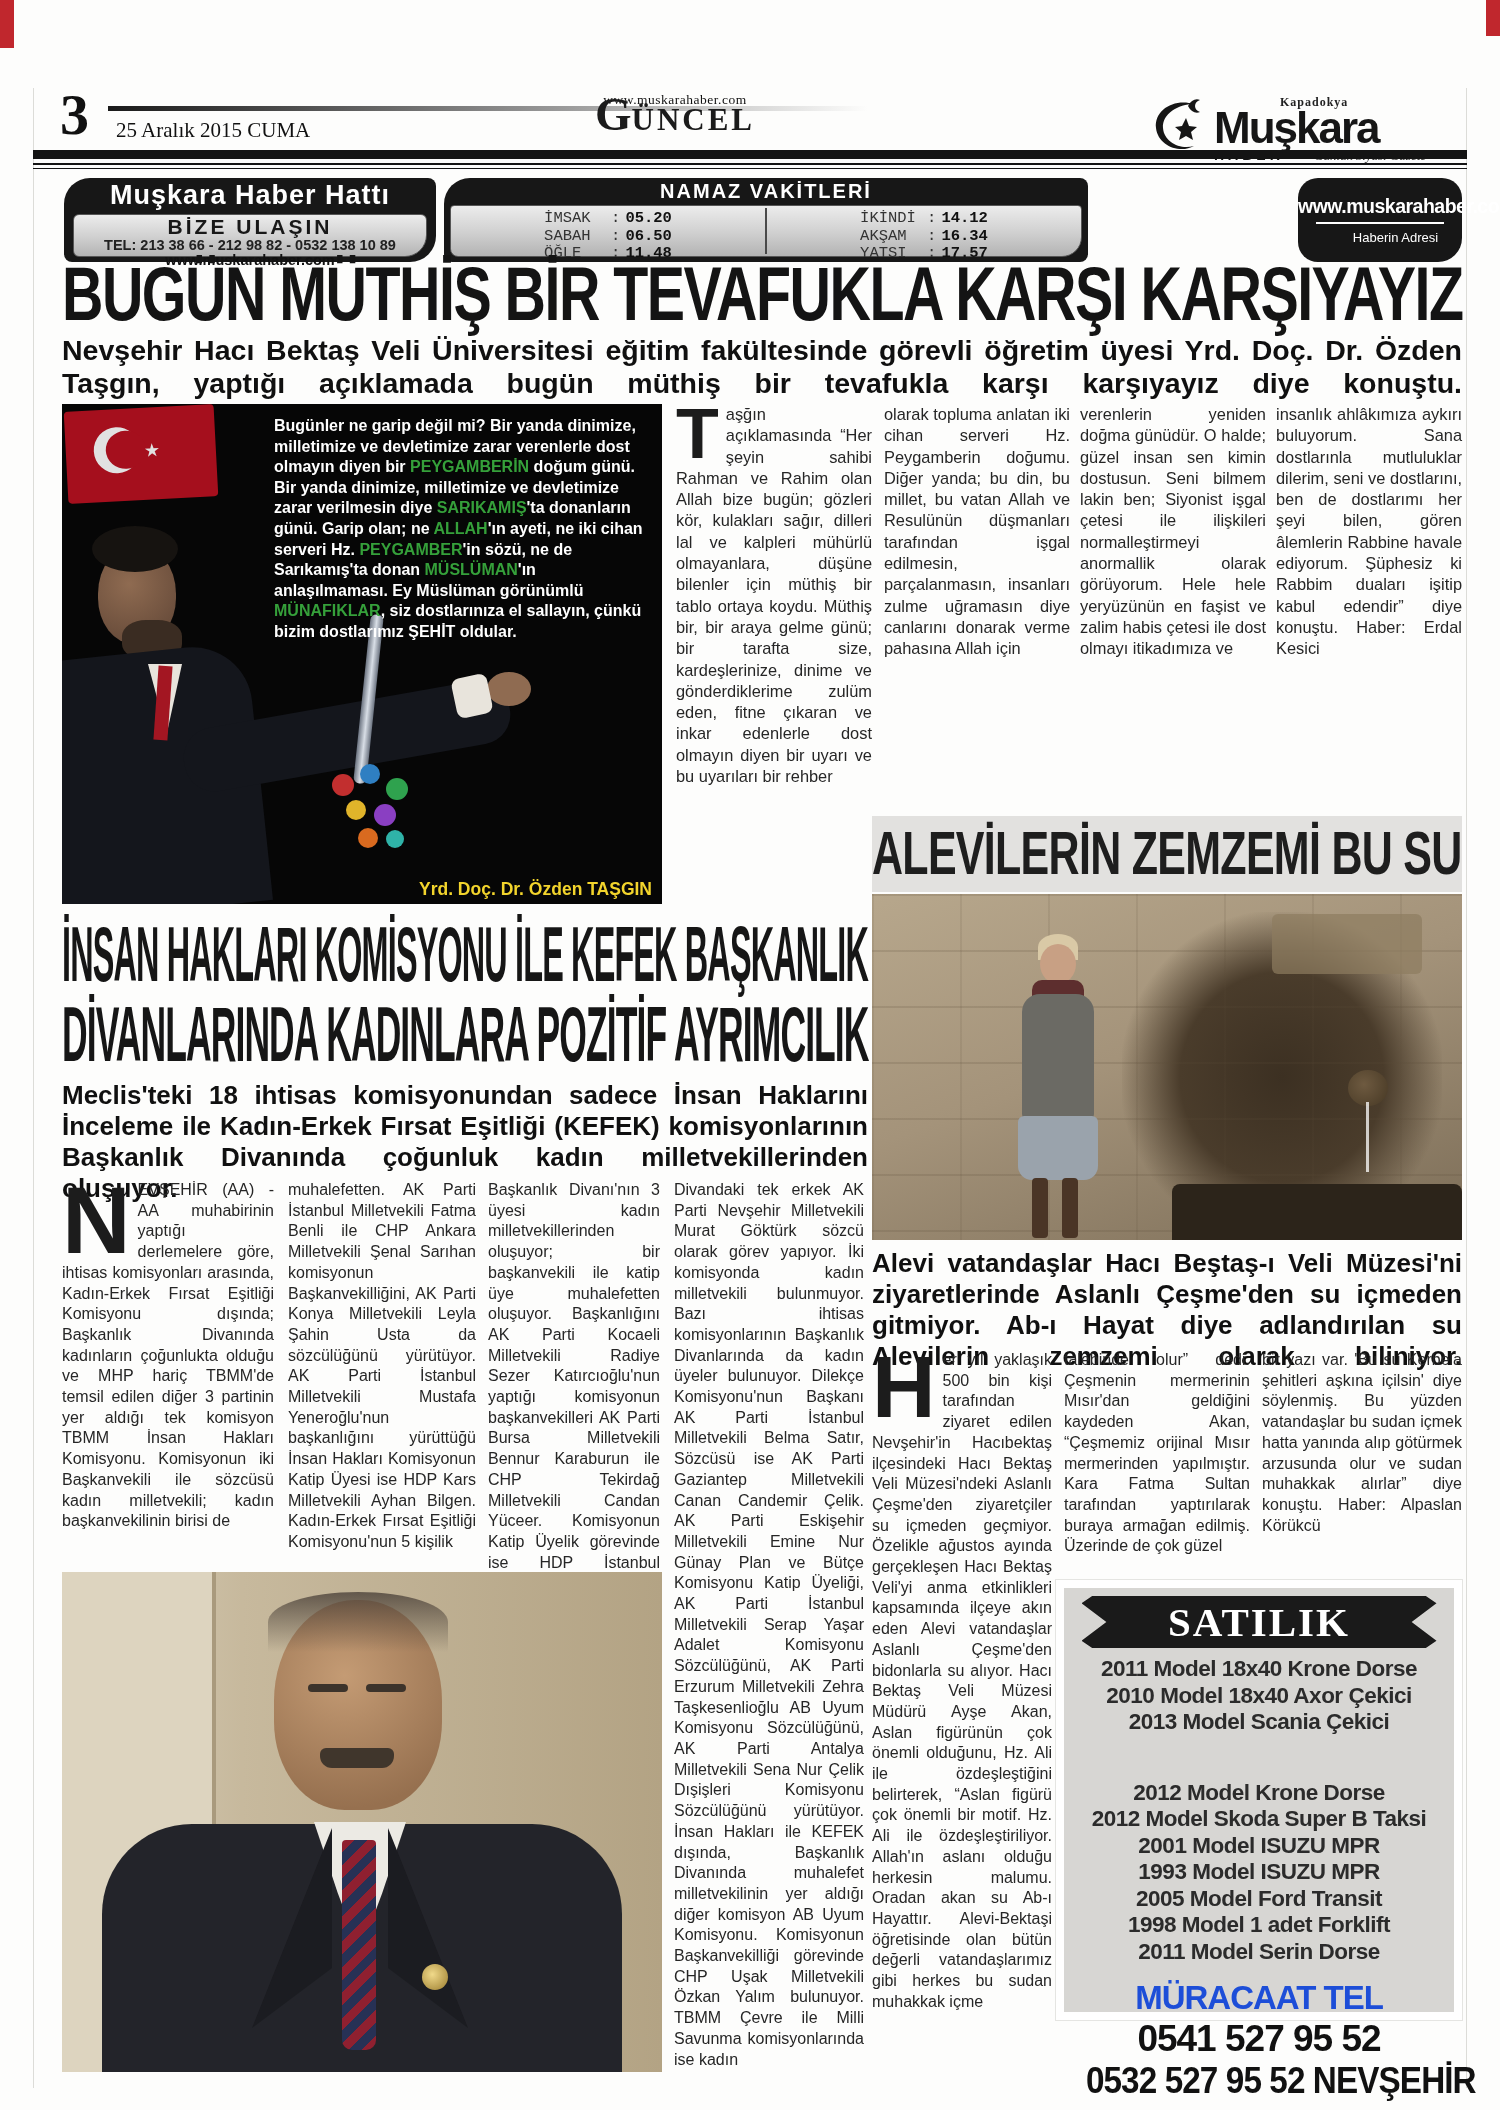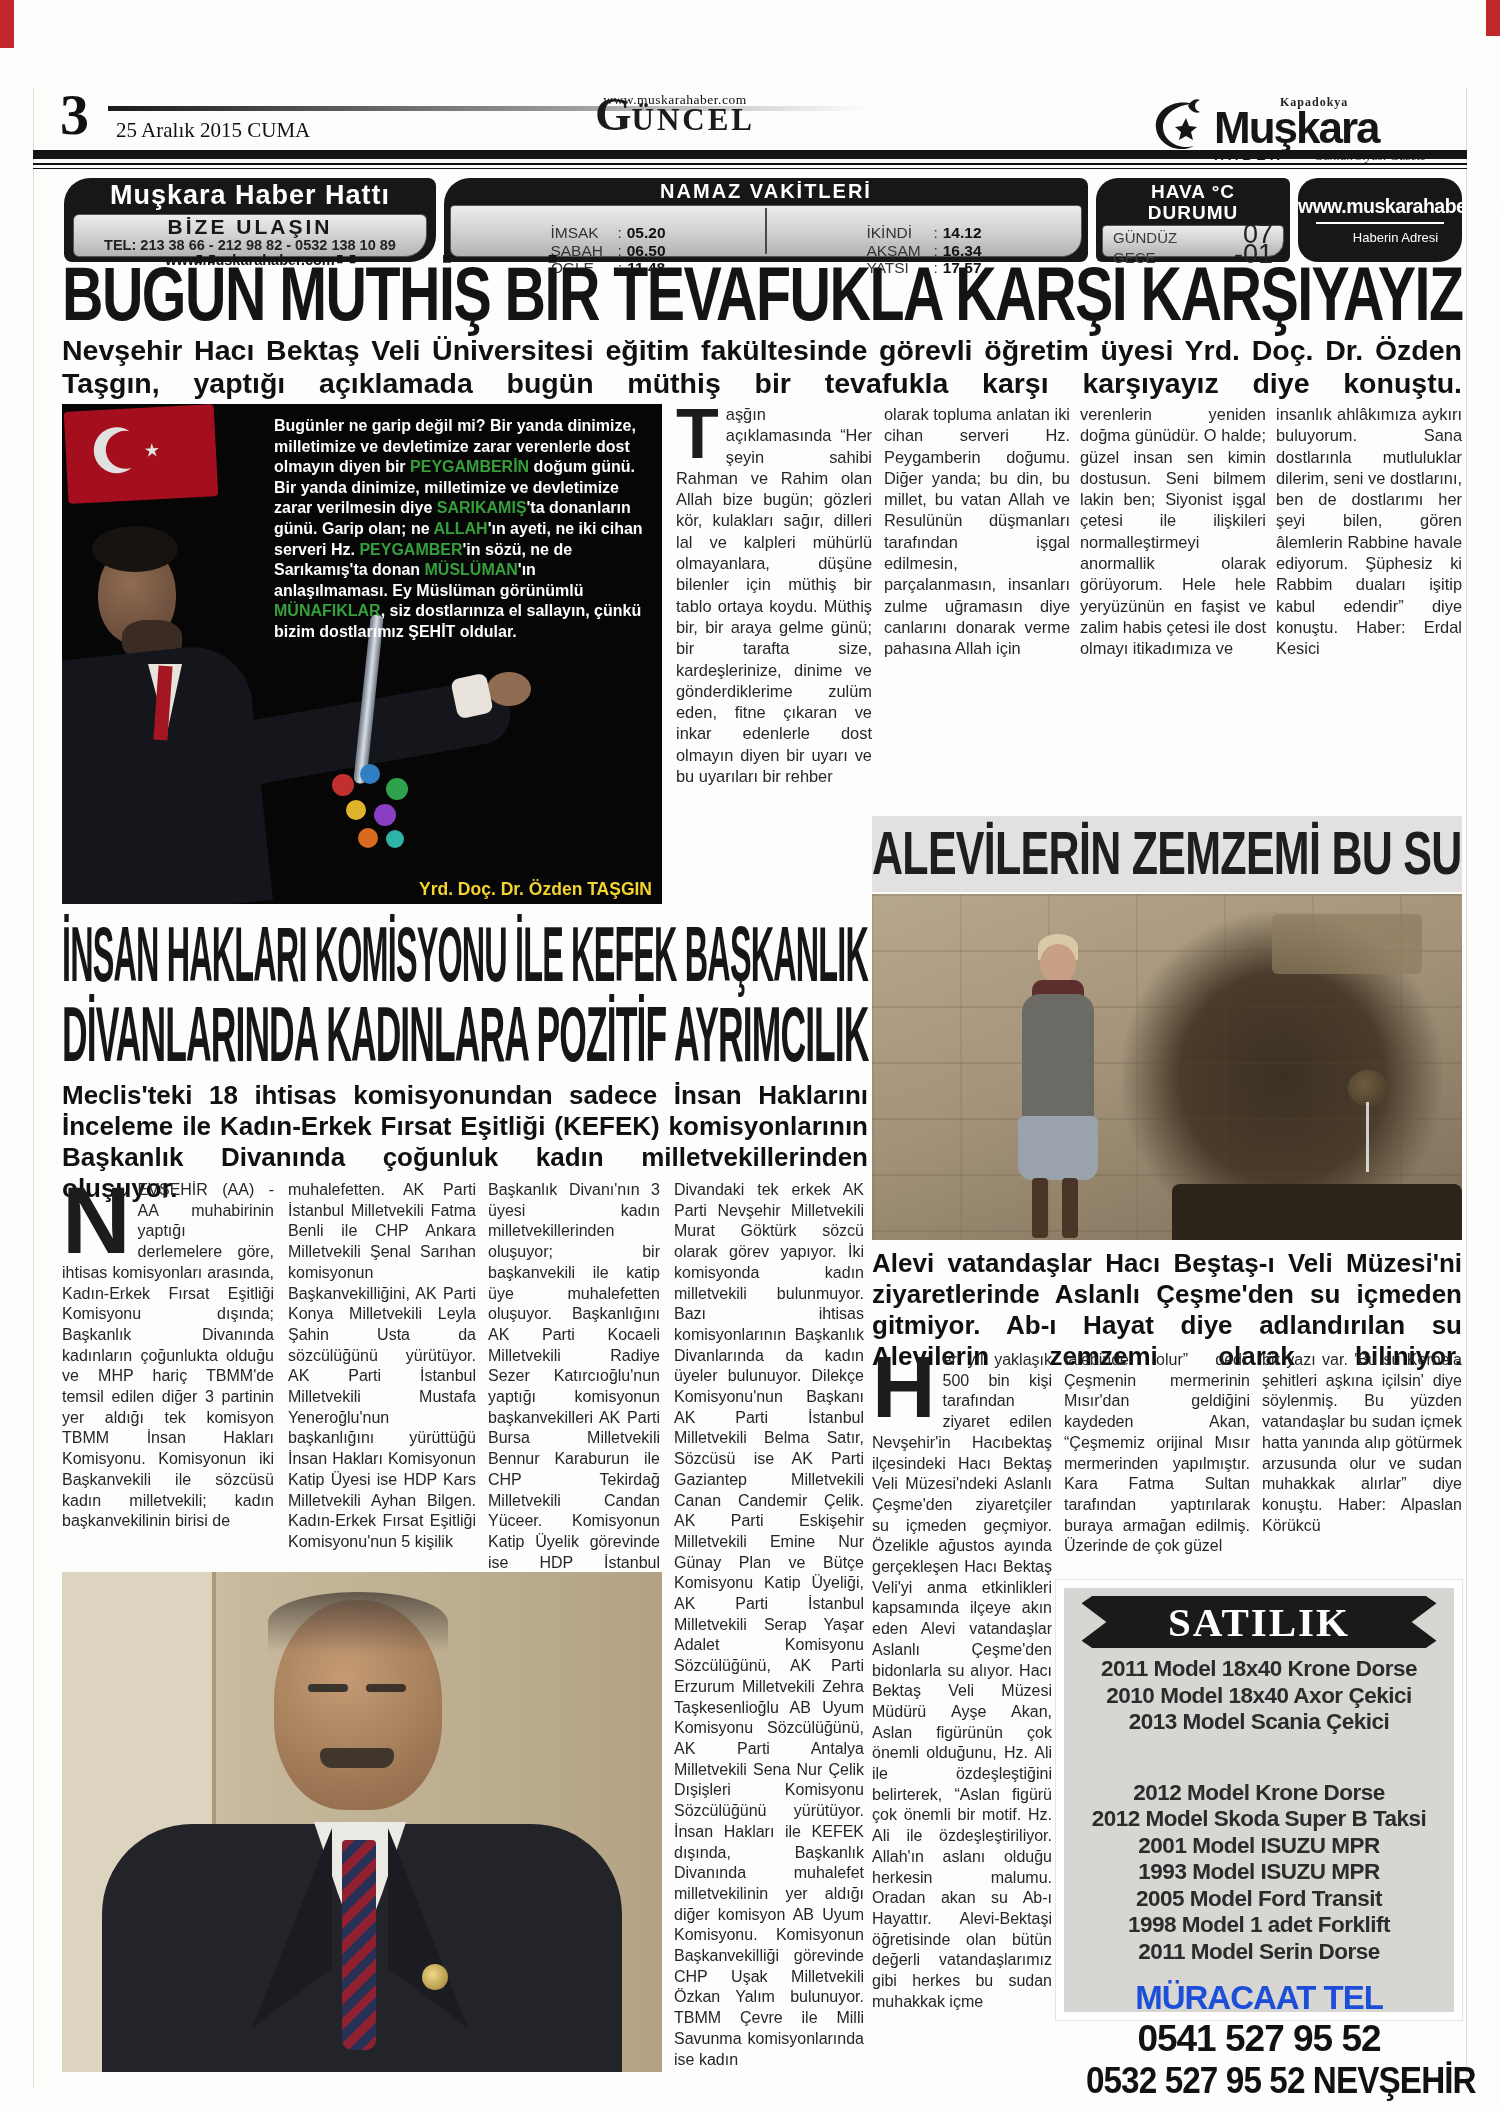--- a/index.html
+++ b/index.html
@@ -29,21 +29,21 @@
   .graybody{background:linear-gradient(180deg,#ececec 0%,#cfcfcf 55%,#b3b3b3 100%);}
   .b1{border-radius:26px 8px 26px 8px;}
   .b1 .t{color:#fff;font-weight:800;font-size:27px;text-align:center;line-height:34px;letter-spacing:1px;}
   .b1 .inner{position:absolute;left:9px;right:9px;top:36px;bottom:5px;border-radius:6px 6px 22px 6px;text-align:center;border:1px solid #555;}
   .b1 .s{font-weight:800;font-size:21px;letter-spacing:3px;color:#181818;line-height:22px;margin-top:1px;}
   .b1 .tel{font-size:14.5px;font-weight:700;color:#222;line-height:15px;}
   .b1 .web{font-size:14.5px;font-weight:800;color:#111;line-height:15px;}
   .b2{border-radius:26px 8px 8px 8px;}
   .b2 .t{color:#fff;font-weight:800;font-size:20px;letter-spacing:2px;text-align:center;line-height:27px;}
   .b2 .inner{position:absolute;left:6px;right:6px;top:27px;bottom:5px;border-radius:4px 4px 20px 8px;display:flex;border:1px solid #555;}
-  .b2 .half{flex:1;padding-top:18px;}
+  .b2 .half{flex:1;padding-top:4px;font-family:Liberation Mono, monospace;}
   .b2 .div{width:2px;background:#4a4a4a;margin:2px 0;}
   .prow{display:flex;justify-content:center;gap:5px;font-size:15.5px;line-height:17.5px;color:#333;}
   .plabel{width:62px;text-align:left;}
   .pval{color:#111;}
   .b3{border-radius:22px 6px 6px 6px;}
   .b3 .t{color:#fff;font-weight:800;font-size:19px;letter-spacing:1px;text-align:center;line-height:21px;padding-top:3px;}
   .b3 .inner{position:absolute;left:6px;right:6px;top:47px;bottom:5px;border-radius:4px 4px 16px 6px;padding:0 10px;border:1px solid #555;}
   .wrow{display:flex;justify-content:space-between;align-items:baseline;}
   .wlabel{font-size:15px;color:#3a3a3a;}
   .wval{font-size:27px;color:#222;line-height:17px;}
@@ -177,37 +177,20 @@
 
           <div class="prow">
             <span class="plabel">YATSI</span>
             <span>:</span>
             <b class="pval">17.57</b>
           </div>
         </div>
     </div>
   </div>
 
-  <div class="abs blackbox b3" style="left:1096px;top:178px;width:194px;height:84px;">
-    <div class="t"><span>HAVA</span>
-      <span>°C</span><br>
-      <span>DURUMU</span></div>
-    <div class="inner graybody">
-
-        <div class="wrow">
-          <span class="wlabel">GÜNDÜZ</span>
-          <span class="wval">07</span>
-        </div>
-
-        <div class="wrow">
-          <span class="wlabel">GECE</span>
-          <span class="wval">-01</span>
-        </div>
-      </div>
-  </div>
 
   <div class="abs blackbox b4" style="left:1298px;top:178px;width:164px;height:84px;">
     <div class="u">www.muskarahaber.com</div>
     <div class="line"></div>
     <div class="l">Haberin Adresi</div>
   </div>
 
   <div class="abs" style="left:62px;top:264px;width:1400px;height:62px;">
     <span class="fitx mainhead" style="transform: scaleX(0.755);">BUGÜN MÜTHİŞ BİR TEVAFUKLA KARŞI KARŞIYAYIZ</span>
   </div>

